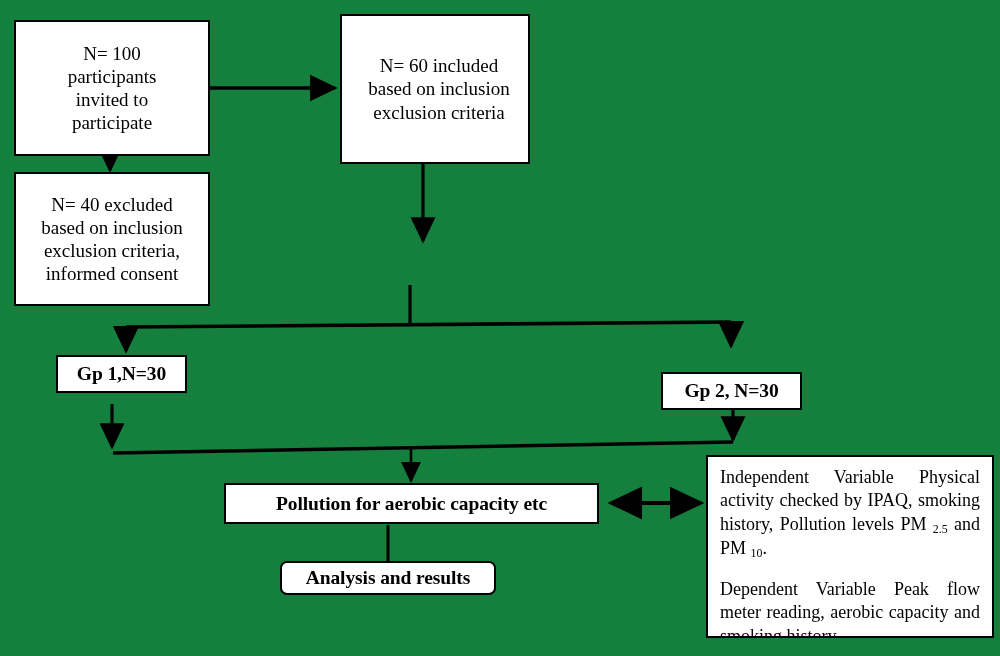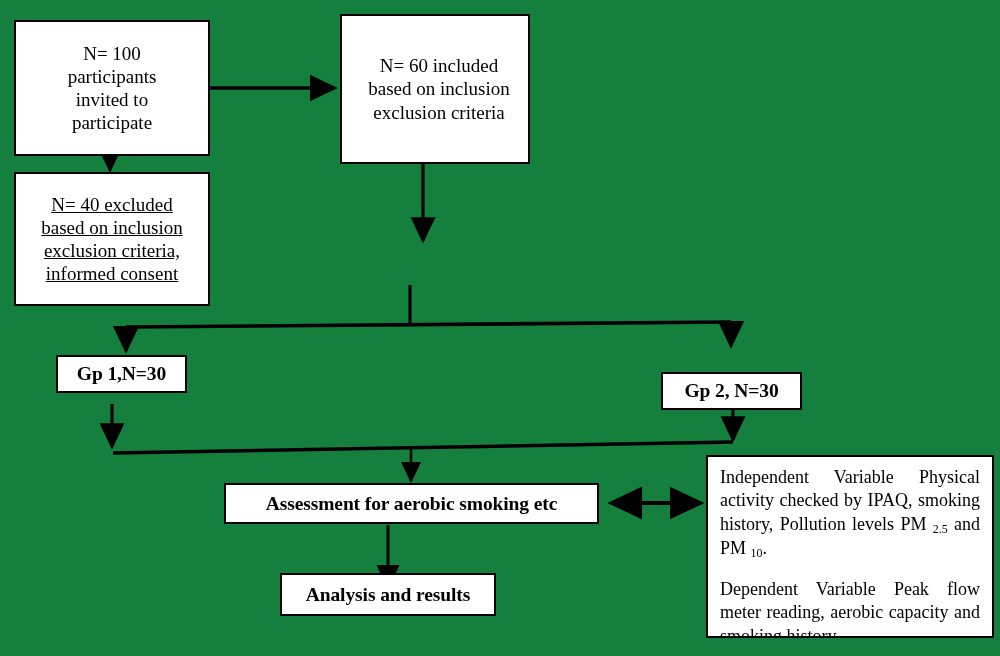--- a/index.html
+++ b/index.html
@@ -50,26 +50,26 @@
   }
   .bold {
     font-weight: bold;
     font-size: 19.5px;
     letter-spacing: -0.1px;
   }
 
   
   #node-invited   { left: 14px;  top: 20px;  width: 196px; height: 136px; }
   #node-included  { left: 340px; top: 14px;  width: 190px; height: 150px; padding-left: 8px; }
-  #node-excluded  { left: 14px;  top: 172px; width: 196px; height: 134px; text-decoration: underline; }
+  #node-excluded  { left: 14px;  top: 172px; width: 196px; height: 134px; }
   #node-allocation{ left: 258px; top: 243px; width: 305px; height: 42px; }
   #node-gp1       { left: 56px;  top: 355px; width: 131px; height: 38px; }
   #node-gp2       { left: 661px; top: 350px; width: 141px; height: 38px; margin-top: 22px; }
   #node-assessment{ left: 224px; top: 483px; width: 375px; height: 41px; }
-  #node-analysis  { left: 280px; top: 573px; width: 216px; height: 43px; }
+  #node-analysis  { left: 280px; top: 561px; width: 216px; height: 34px; border-radius: 7px; }
 
   #node-variables {
     left: 706px;
     top: 455px;
     width: 288px;
     height: 183px;
     display: block;
     padding: 9px 12px 0 12px;
     text-align: justify;
     font-size: 18px;
@@ -149,21 +149,21 @@
 
   <div class="node bold" id="node-gp1">
     <span class="txt">Gp 1,N=30</span>
   </div>
 
   <div class="node bold" id="node-gp2">
     <span class="txt">Gp 2, N=30</span>
   </div>
 
   <div class="node bold" id="node-assessment">
-    <span class="txt">Assessment for aerobic smoking etc</span>
+    <span class="txt">Pollution for aerobic capacity etc</span>
   </div>
 
   <div class="node bold" id="node-analysis">
     <span class="txt">Analysis and results</span>
   </div>
 
   <div class="node plain" id="node-variables">
     <p><span>Independent Variable Physical activity checked by IPAQ, smoking history, Pollution levels PM </span><sub>2.5</sub><span> and PM </span><sub>10</sub><span>.</span></p>
     <p><span>Dependent Variable Peak flow meter reading, aerobic capacity</span> <span>and smoking history</span></p>
   </div>

